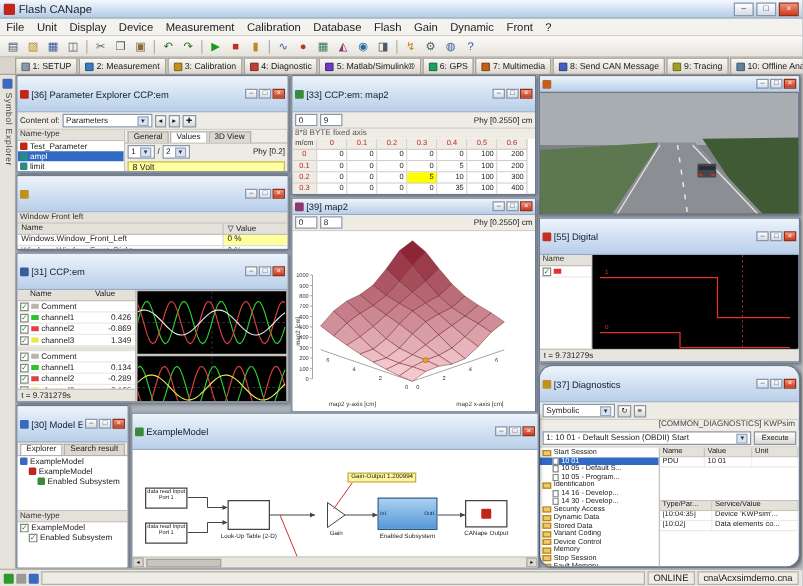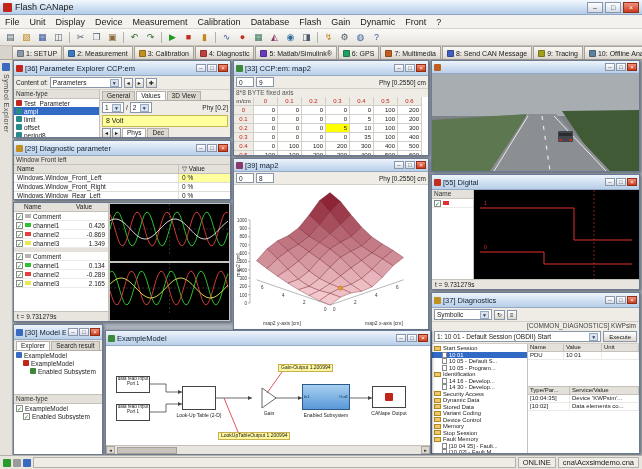--- a/index.html
+++ b/index.html
@@ -20,21 +20,21 @@
   .wtab-ico{width:7px;height:7px;border-radius:1px;border:1px solid rgba(0,0,0,.25);}
   .sidebar{position:absolute;left:0;top:60px;width:13px;height:395px;background:#e6e3dc;border-right:1px solid #b4b1aa;display:flex;flex-direction:column;align-items:center;padding-top:3px;gap:3px;}
   .sidebar-ico{width:8px;height:8px;background:#3a6ac0;border-radius:1px;}
   .sidebar-text{writing-mode:vertical-rl;font-size:7px;color:#444;letter-spacing:.5px;}
   .mdi{position:absolute;left:13px;top:60px;width:629px;height:395px;background:#aab2bc;}
   .statusbar{position:absolute;left:0;top:455px;width:642px;height:14px;background:#e8e5de;border-top:1px solid #b4b1aa;display:flex;align-items:center;gap:2px;padding:0 3px;font-size:7.5px;}
   .st-ico{width:8px;height:8px;border-radius:1px;}
   .st-seg{border:1px solid #b4b1aa;background:#efece6;height:11px;line-height:10px;padding:0 4px;white-space:nowrap;}
   .st-fill{flex:1;}
   .win{position:absolute;border:1px solid #6b7b94;background:#efece6;box-shadow:1px 1px 3px rgba(0,0,0,.45);display:flex;flex-direction:column;overflow:hidden;}
-  .wt{height:15px;min-height:13px;background:linear-gradient(#eef4fb,#cfdff2 55%,#b9cfe8);display:flex;align-items:center;gap:2px;padding:0 2px;border-bottom:1px solid #93a9c6;font-size:7.5px;color:#102030;}
+  .wt{height:29px;min-height:13px;background:linear-gradient(#eef4fb,#cfdff2 55%,#b9cfe8);display:flex;align-items:center;gap:2px;padding:0 2px;border-bottom:1px solid #93a9c6;font-size:7.5px;color:#102030;}
   .wt-ico{width:7px;height:7px;min-width:7px;background:#c2251c;border-radius:1px;}
   .wt-title{flex:1;white-space:nowrap;overflow:hidden;}
   .wbtns{display:flex;gap:1px;margin-left:auto;}
   .wb{width:10px;height:8px;border:1px solid #8a97ab;background:linear-gradient(#fff,#d4dce8);font-size:6px;line-height:6px;text-align:center;color:#444;}
   .wb.close{background:linear-gradient(#f0907a,#cc3a1c);border-color:#922e12;color:#fff;}
   .rowbar{display:flex;align-items:center;gap:2px;padding:1px 2px;border-bottom:1px solid #d2cfc8;background:#efece6;}
   .field{border:1px solid #8a97ab;background:#fff;padding:0 2px;font-size:6.5px;height:10px;line-height:9px;white-space:nowrap;}
   .combo{border:1px solid #8a97ab;background:#fff;padding:0 2px;font-size:6.5px;height:11px;line-height:10px;display:flex;align-items:center;gap:3px;}
   .combo .arr{font-size:5px;color:#335;background:#d8e2f0;border:1px solid #9ab;height:8px;line-height:7px;padding:0 1px;}
   .mini-btn{border:1px solid #8a97ab;background:linear-gradient(#fff,#dcd8d0);font-size:6px;height:10px;line-height:9px;padding:0 2px;}
@@ -371,21 +371,20 @@
       <rect x="127" y="59" width="13" height="3" fill="#2a2c30"></rect>
       <rect x="127" y="65" width="3" height="2" fill="#c03020"></rect>
       <rect x="137" y="65" width="3" height="2" fill="#c03020"></rect>
     </svg>
   </div>
 </div>
 
 <div class="win" style="left:13px;top:140px;width:218px;height:60px;">
   <div class="wt">
     <span class="wt-ico" style="background:#c09020;"></span>
-    <span class="wt-title">[29] Diagnostic parameter</span>
   <span class="wbtns">
         <span class="wb ">–</span>
         <span class="wb ">□</span>
         <span class="wb close">×</span>
       </span>
     </div>
   <div class="panel-hd">Window Front left</div>
   <div style="display:flex;background:#e4e1da;border-bottom:1px solid #c4c1ba;height:9px;">
     <span class="lbl" style="flex:1;padding-left:3px;">Name</span>
     <span class="lbl" style="width:52px;border-left:1px solid #c4c1ba;padding-left:3px;"><span>▽ </span><span>Value</span></span>
@@ -400,20 +399,29 @@
         <span class="kv-val">0 %</span>
       </div>
       <div class="kv-row">
         <span class="kv-name">Windows.Window_Rear_Left</span>
         <span class="kv-val">0 %</span>
       </div>
     </div>
 </div>
 
 <div class="win" style="left:13px;top:202px;width:218px;height:120px;">
+  <div class="wt">
+    <span class="wt-ico" style="background:#3a5a9a;"></span>
+    <span class="wt-title">[31] CCP:em</span>
+  <span class="wbtns">
+        <span class="wb ">–</span>
+        <span class="wb ">□</span>
+        <span class="wb close">×</span>
+      </span>
+    </div>
   <div style="flex:1;display:flex;overflow:hidden;">
     <div style="width:95px;border-right:1px solid #c4c1ba;display:flex;flex-direction:column;background:#fff;">
       <div style="display:flex;background:#e4e1da;border-bottom:1px solid #c4c1ba;height:9px;">
         <span class="lbl" style="flex:1;padding-left:10px;">Name</span>
         <span class="lbl" style="width:32px;">Value</span>
       </div>
       <div id="scope-rows" style="flex:1;overflow:hidden;">
           <div class="scope-row">
             <span class="cb">✓</span>
             <span class="chip" style="background: rgb(184, 181, 174);"></span>
@@ -621,21 +629,21 @@
           <polyline points="6,62 70,62 70,74 158,74" fill="none" stroke="#e03030" stroke-width="1"></polyline>
           <line x1="120" y1="0" x2="120" y2="91" stroke="#e03030" stroke-dasharray="2,2" stroke-width="0.6"></line>
           <text x="10" y="15" fill="#e03030" font-size="5">1</text>
           <text x="10" y="59" fill="#e03030" font-size="5">0</text>
         </svg>
     </div>
   </div>
   <div class="timebar">t = 9.731279s</div>
 </div>
 
-<div class="win" style="left:431px;top:292px;width:209px;height:162px;">
+<div class="win" style="left:431px;top:292px;width:209px;height:162px;border-radius:11px;">
   <div class="wt">
     <span class="wt-ico" style="background:#c09020;"></span>
     <span class="wt-title">[37] Diagnostics</span>
   <span class="wbtns">
         <span class="wb ">–</span>
         <span class="wb ">□</span>
         <span class="wb close">×</span>
       </span>
     </div>
   <div class="rowbar">

